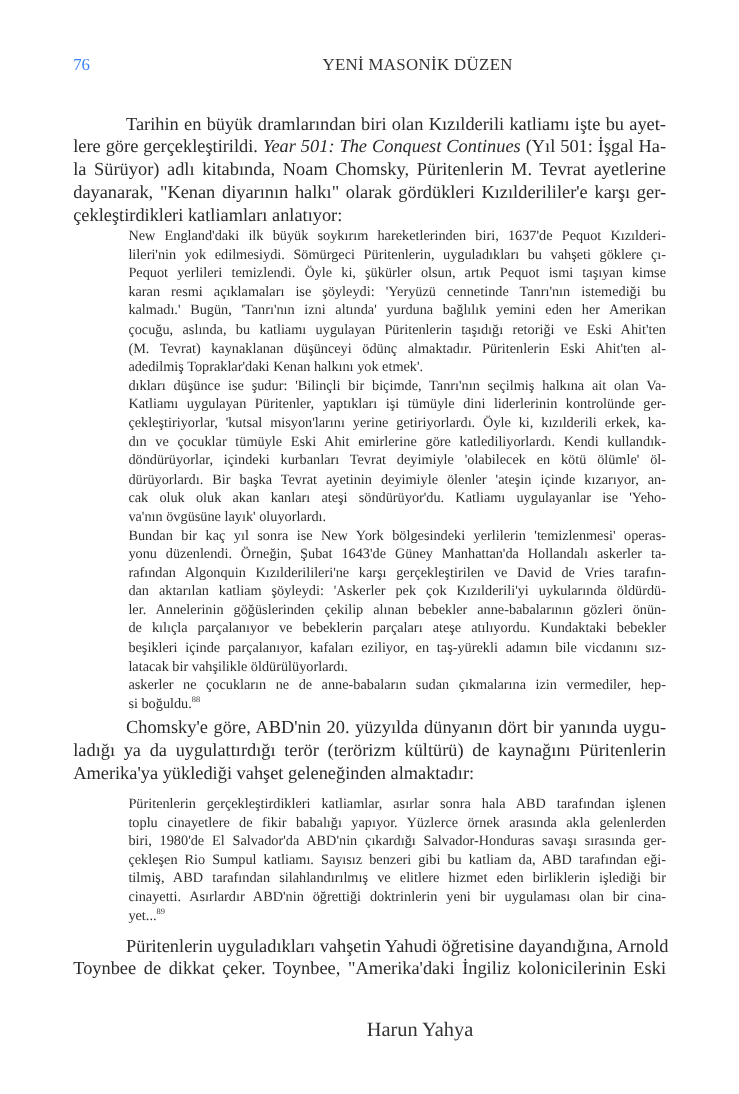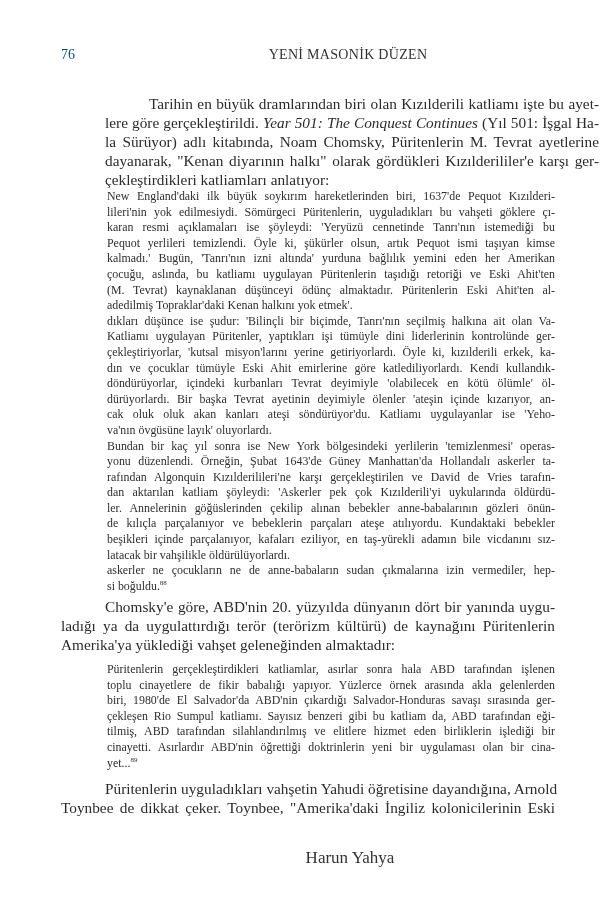--- a/index.html
+++ b/index.html
@@ -1,52 +1,52 @@
 <!DOCTYPE html>
 <html><head>
 <meta charset="utf-8">
 <style>
   html, body { margin:0; padding:0; background:#ffffff; }
   body { width:616px; height:912px; position:relative; overflow:hidden;
          font-family:"DejaVu Serif","Liberation Serif",serif; color:#2a2a2a; }
   .page { position:absolute; left:0; top:0; width:616px; height:912px; background:#fff; }
-  .hdr-num { position:absolute; left:61px; top:47px; font-size:14px; color:#0c4a6e; font-family:"Liberation Serif",serif; }
+  .hdr-num { position:absolute; left:61px; top:47px; font-size:14px; color:#3b82f6; font-family:"Liberation Serif",serif; }
   .hdr-title { position:absolute; left:0; width:616px; top:47px; text-align:center; font-size:14px; letter-spacing:0.3px; color:#333; font-family:"Liberation Serif",serif;padding-left:40px; }
   .block { position:absolute; }
   .main { left:61px; width:494px; font-family:"Liberation Serif",serif; font-size:15.3px; line-height:19px; color:#2b2b2b; }
   .quote { left:107px; width:448px; font-family:"Liberation Serif",serif; font-size:11.9px; line-height:15.6px; color:#2e2e2e; }
   .ln { display:block; white-space:nowrap; text-align:justify; text-align-last:justify; height:19px; overflow:visible; }
   .quote .ln { height:15.6px; }
   .ln.last { text-align-last:left; }
   .ln.indent { padding-left:44px; }
   .it { font-style:italic; }
   sup { font-size:7px; vertical-align:super; line-height:0; }
   .footer { position:absolute; left:0; width:616px; top:848px; text-align:center; font-family:"Liberation Serif",serif; font-size:17px; color:#333;margin-left:42px; }
 </style>
 </head>
 <body>
 
 <div class="page">
 
   <div class="hdr-num">76</div>
   <div class="hdr-title">YENİ MASONİK DÜZEN</div>
 
-  <div class="block main" style="top:94px;margin-left:44px;">
+  <div class="block main" style="top:94px;">
     <span class="ln indent">Tarihin en büyük dramlarından biri olan Kızılderili katliamı işte bu ayet-</span>
     <span class="ln"><span>lere göre gerçekleştirildi.</span> <span class="it">Year 501: The Conquest Continues</span> <span>(Yıl 501: İşgal Ha-</span></span>
     <span class="ln">la Sürüyor) adlı kitabında, Noam Chomsky, Püritenlerin M. Tevrat ayetlerine</span>
     <span class="ln">dayanarak, "Kenan diyarının halkı" olarak gördükleri Kızılderililer'e karşı ger-</span>
     <span class="ln last">çekleştirdikleri katliamları anlatıyor:</span>
   </div>
 
   <div class="block quote" style="top:189px;">
     <span class="ln">New England'daki ilk büyük soykırım hareketlerinden biri, 1637'de Pequot Kızılderi-</span>
     <span class="ln">lileri'nin yok edilmesiydi. Sömürgeci Püritenlerin, uyguladıkları bu vahşeti göklere çı-</span>
+    <span class="ln">Pequot yerlileri temizlendi. Öyle ki, şükürler olsun, artık Pequot ismi taşıyan kimse</span>
     <span class="ln">karan resmi açıklamaları ise şöyleydi: 'Yeryüzü cennetinde Tanrı'nın istemediği bu</span>
-    <span class="ln">Pequot yerlileri temizlendi. Öyle ki, şükürler olsun, artık Pequot ismi taşıyan kimse</span>
     <span class="ln">kalmadı.' Bugün, 'Tanrı'nın izni altında' yurduna bağlılık yemini eden her Amerikan</span>
     <span class="ln">çocuğu, aslında, bu katliamı uygulayan Püritenlerin taşıdığı retoriği ve Eski Ahit'ten</span>
     <span class="ln">(M. Tevrat) kaynaklanan düşünceyi ödünç almaktadır. Püritenlerin Eski Ahit'ten al-</span>
     <span class="ln last">adedilmiş Topraklar'daki Kenan halkını yok etmek'.</span>
     <span class="ln">dıkları düşünce ise şudur: 'Bilinçli bir biçimde, Tanrı'nın seçilmiş halkına ait olan Va-</span>
     <span class="ln">Katliamı uygulayan Püritenler, yaptıkları işi tümüyle dini liderlerinin kontrolünde ger-</span>
     <span class="ln">çekleştiriyorlar, 'kutsal misyon'larını yerine getiriyorlardı. Öyle ki, kızılderili erkek, ka-</span>
     <span class="ln">dın ve çocuklar tümüyle Eski Ahit emirlerine göre katlediliyorlardı. Kendi kullandık-</span>
     <span class="ln">döndürüyorlar, içindeki kurbanları Tevrat deyimiyle 'olabilecek en kötü ölümle' öl-</span>
     <span class="ln">dürüyorlardı. Bir başka Tevrat ayetinin deyimiyle ölenler 'ateşin içinde kızarıyor, an-</span>

